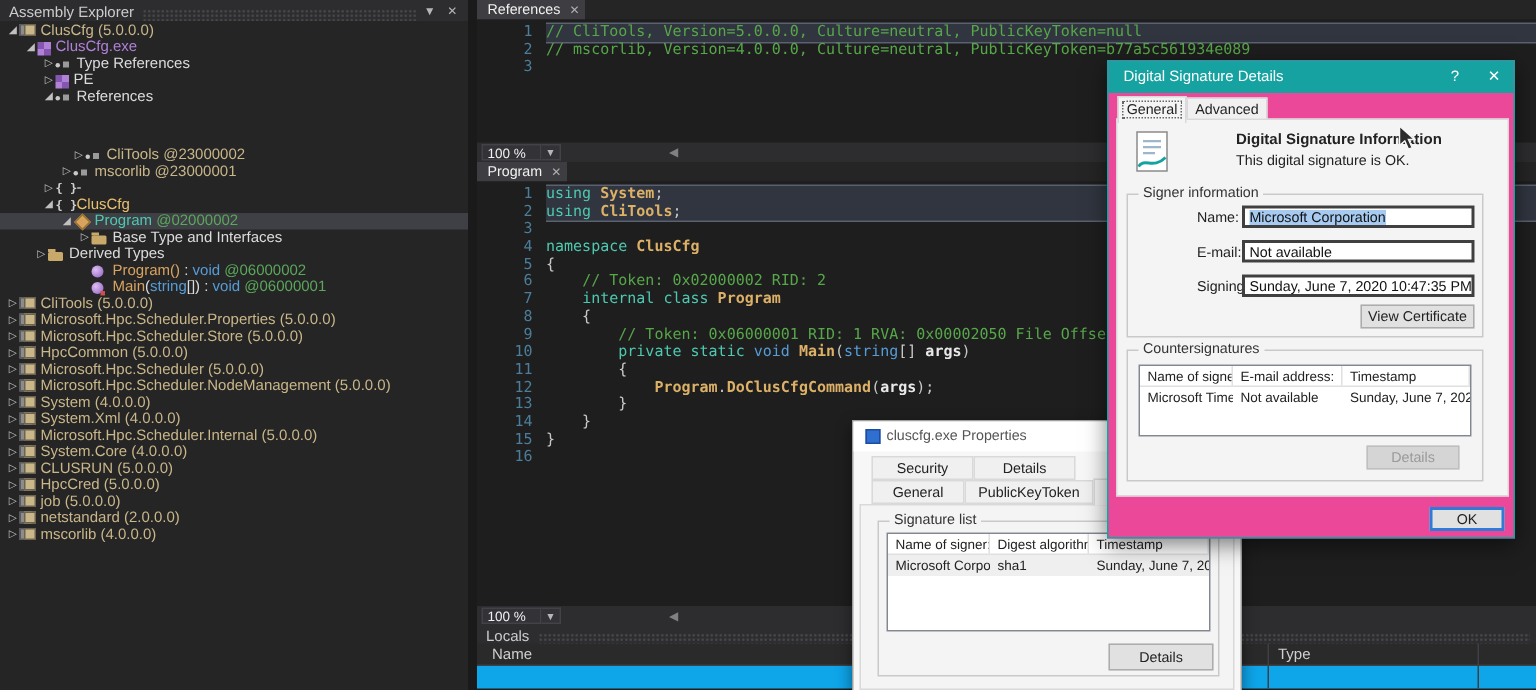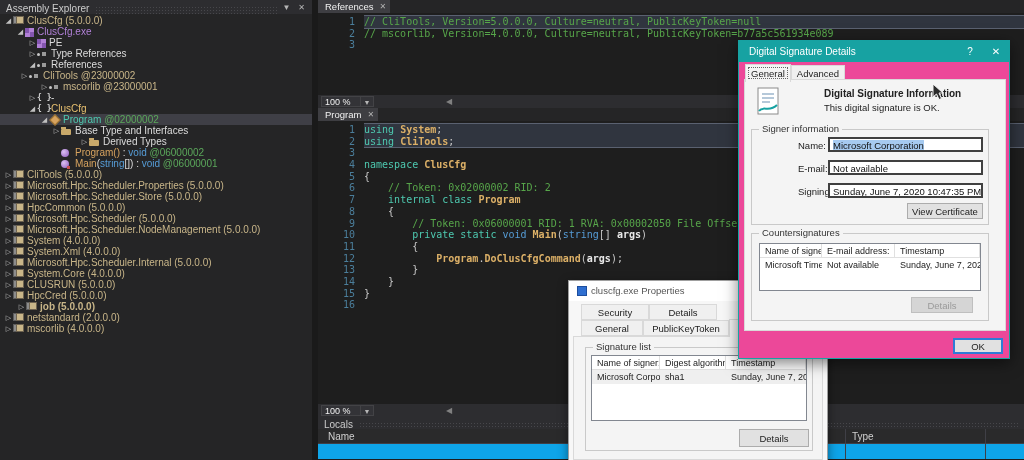--- a/index.html
+++ b/index.html
@@ -114,45 +114,45 @@
   <div id="explorer">
     <div class="twtitle">
       <span class="cap">Assembly Explorer</span>
       <span class="dots"></span>
       <span class="twbtn">▼</span>
       <span class="twbtn">✕</span>
     </div>
     <div id="atree">
         <div class="trow" style="padding-left: 4px;"><span class="texp">◢</span><span class="ticon i-assembly"></span><span class="c-tan">ClusCfg (5.0.0.0)</span></div>
         <div class="trow" style="padding-left: 16px;"><span class="texp">◢</span><span class="ticon i-module"></span><span class="c-purple">ClusCfg.exe</span></div>
+        <div class="trow" style="padding-left: 28px;"><span class="texp">▷</span><span class="ticon i-refs"></span><span class="c-light">Type References</span></div>
         <div class="trow" style="padding-left: 28px;"><span class="texp">▷</span><span class="ticon i-pe"></span><span class="c-light">PE</span></div>
-        <div class="trow" style="padding-left: 28px;"><span class="texp">▷</span><span class="ticon i-refs"></span><span class="c-light">Type References</span></div>
         <div class="trow" style="padding-left: 28px;"><span class="texp">◢</span><span class="ticon i-refs"></span><span class="c-light">References</span></div>
-        <div class="trow" style="padding-left: 20px;"><span class="texp">▷</span><span class="ticon i-refs"></span><span class="c-tan">CliTools @23000002</span></div>
+        <div class="trow" style="padding-left: 48px; margin-top: 28px;"><span class="texp">▷</span><span class="ticon i-refs"></span><span class="c-tan">CliTools @23000002</span></div>
         <div class="trow" style="padding-left: 40px;"><span class="texp">▷</span><span class="ticon i-refs"></span><span class="c-tan">mscorlib @23000001</span></div>
         <div class="trow" style="padding-left: 28px;"><span class="texp">▷</span><span class="ticon i-namespace"></span><span class="c-light">-</span></div>
         <div class="trow" style="padding-left: 28px;"><span class="texp">◢</span><span class="ticon i-namespace"></span><span class="c-gold">ClusCfg</span></div>
         <div class="trow sel" style="padding-left: 40px;"><span class="texp">◢</span><span class="ticon i-class"></span><span class="c-teal">Program</span><span class="c-green"> @02000002</span></div>
         <div class="trow" style="padding-left: 52px;"><span class="texp">▷</span><span class="ticon i-folder"></span><span class="c-light">Base Type and Interfaces</span></div>
-        <div class="trow" style="padding-left: 80px;"><span class="texp">▷</span><span class="ticon i-folder"></span><span class="c-light">Derived Types</span></div>
+        <div class="trow" style="padding-left: 23px;"><span class="texp">▷</span><span class="ticon i-folder"></span><span class="c-light">Derived Types</span></div>
         <div class="trow" style="padding-left: 52px;"><span class="texp"></span><span class="ticon i-method"></span><span class="c-orange">Program()</span><span class="c-light"> : </span><span class="c-blue">void</span><span class="c-green"> @06000002</span></div>
         <div class="trow" style="padding-left: 52px;"><span class="texp"></span><span class="ticon i-method-main"></span><span class="c-orange">Main</span><span class="c-light">(</span><span class="c-blue">string</span><span class="c-light">[])</span><span class="c-light"> : </span><span class="c-blue">void</span><span class="c-green"> @06000001</span></div>
         <div class="trow" style="padding-left: 4px;"><span class="texp">▷</span><span class="ticon i-assembly"></span><span class="c-tan">CliTools (5.0.0.0)</span></div>
         <div class="trow" style="padding-left: 4px;"><span class="texp">▷</span><span class="ticon i-assembly"></span><span class="c-tan">Microsoft.Hpc.Scheduler.Properties (5.0.0.0)</span></div>
         <div class="trow" style="padding-left: 4px;"><span class="texp">▷</span><span class="ticon i-assembly"></span><span class="c-tan">Microsoft.Hpc.Scheduler.Store (5.0.0.0)</span></div>
         <div class="trow" style="padding-left: 4px;"><span class="texp">▷</span><span class="ticon i-assembly"></span><span class="c-tan">HpcCommon (5.0.0.0)</span></div>
         <div class="trow" style="padding-left: 4px;"><span class="texp">▷</span><span class="ticon i-assembly"></span><span class="c-tan">Microsoft.Hpc.Scheduler (5.0.0.0)</span></div>
         <div class="trow" style="padding-left: 4px;"><span class="texp">▷</span><span class="ticon i-assembly"></span><span class="c-tan">Microsoft.Hpc.Scheduler.NodeManagement (5.0.0.0)</span></div>
         <div class="trow" style="padding-left: 4px;"><span class="texp">▷</span><span class="ticon i-assembly"></span><span class="c-tan">System (4.0.0.0)</span></div>
         <div class="trow" style="padding-left: 4px;"><span class="texp">▷</span><span class="ticon i-assembly"></span><span class="c-tan">System.Xml (4.0.0.0)</span></div>
         <div class="trow" style="padding-left: 4px;"><span class="texp">▷</span><span class="ticon i-assembly"></span><span class="c-tan">Microsoft.Hpc.Scheduler.Internal (5.0.0.0)</span></div>
         <div class="trow" style="padding-left: 4px;"><span class="texp">▷</span><span class="ticon i-assembly"></span><span class="c-tan">System.Core (4.0.0.0)</span></div>
         <div class="trow" style="padding-left: 4px;"><span class="texp">▷</span><span class="ticon i-assembly"></span><span class="c-tan">CLUSRUN (5.0.0.0)</span></div>
         <div class="trow" style="padding-left: 4px;"><span class="texp">▷</span><span class="ticon i-assembly"></span><span class="c-tan">HpcCred (5.0.0.0)</span></div>
-        <div class="trow" style="padding-left: 17px; font-weight: bold;"><span class="texp">▷</span><span class="ticon i-assembly"></span><span class="c-tan">job (5.0.0.0)</span></div>
+        <div class="trow" style="padding-left: 4px;"><span class="texp">▷</span><span class="ticon i-assembly"></span><span class="c-tan">job (5.0.0.0)</span></div>
         <div class="trow" style="padding-left: 4px;"><span class="texp">▷</span><span class="ticon i-assembly"></span><span class="c-tan">netstandard (2.0.0.0)</span></div>
         <div class="trow" style="padding-left: 4px;"><span class="texp">▷</span><span class="ticon i-assembly"></span><span class="c-tan">mscorlib (4.0.0.0)</span></div>
       </div>
   </div>
 
   <div id="splitter"></div>
 
   <div id="right">
 
     <div class="tabstrip" style="top:0;">

